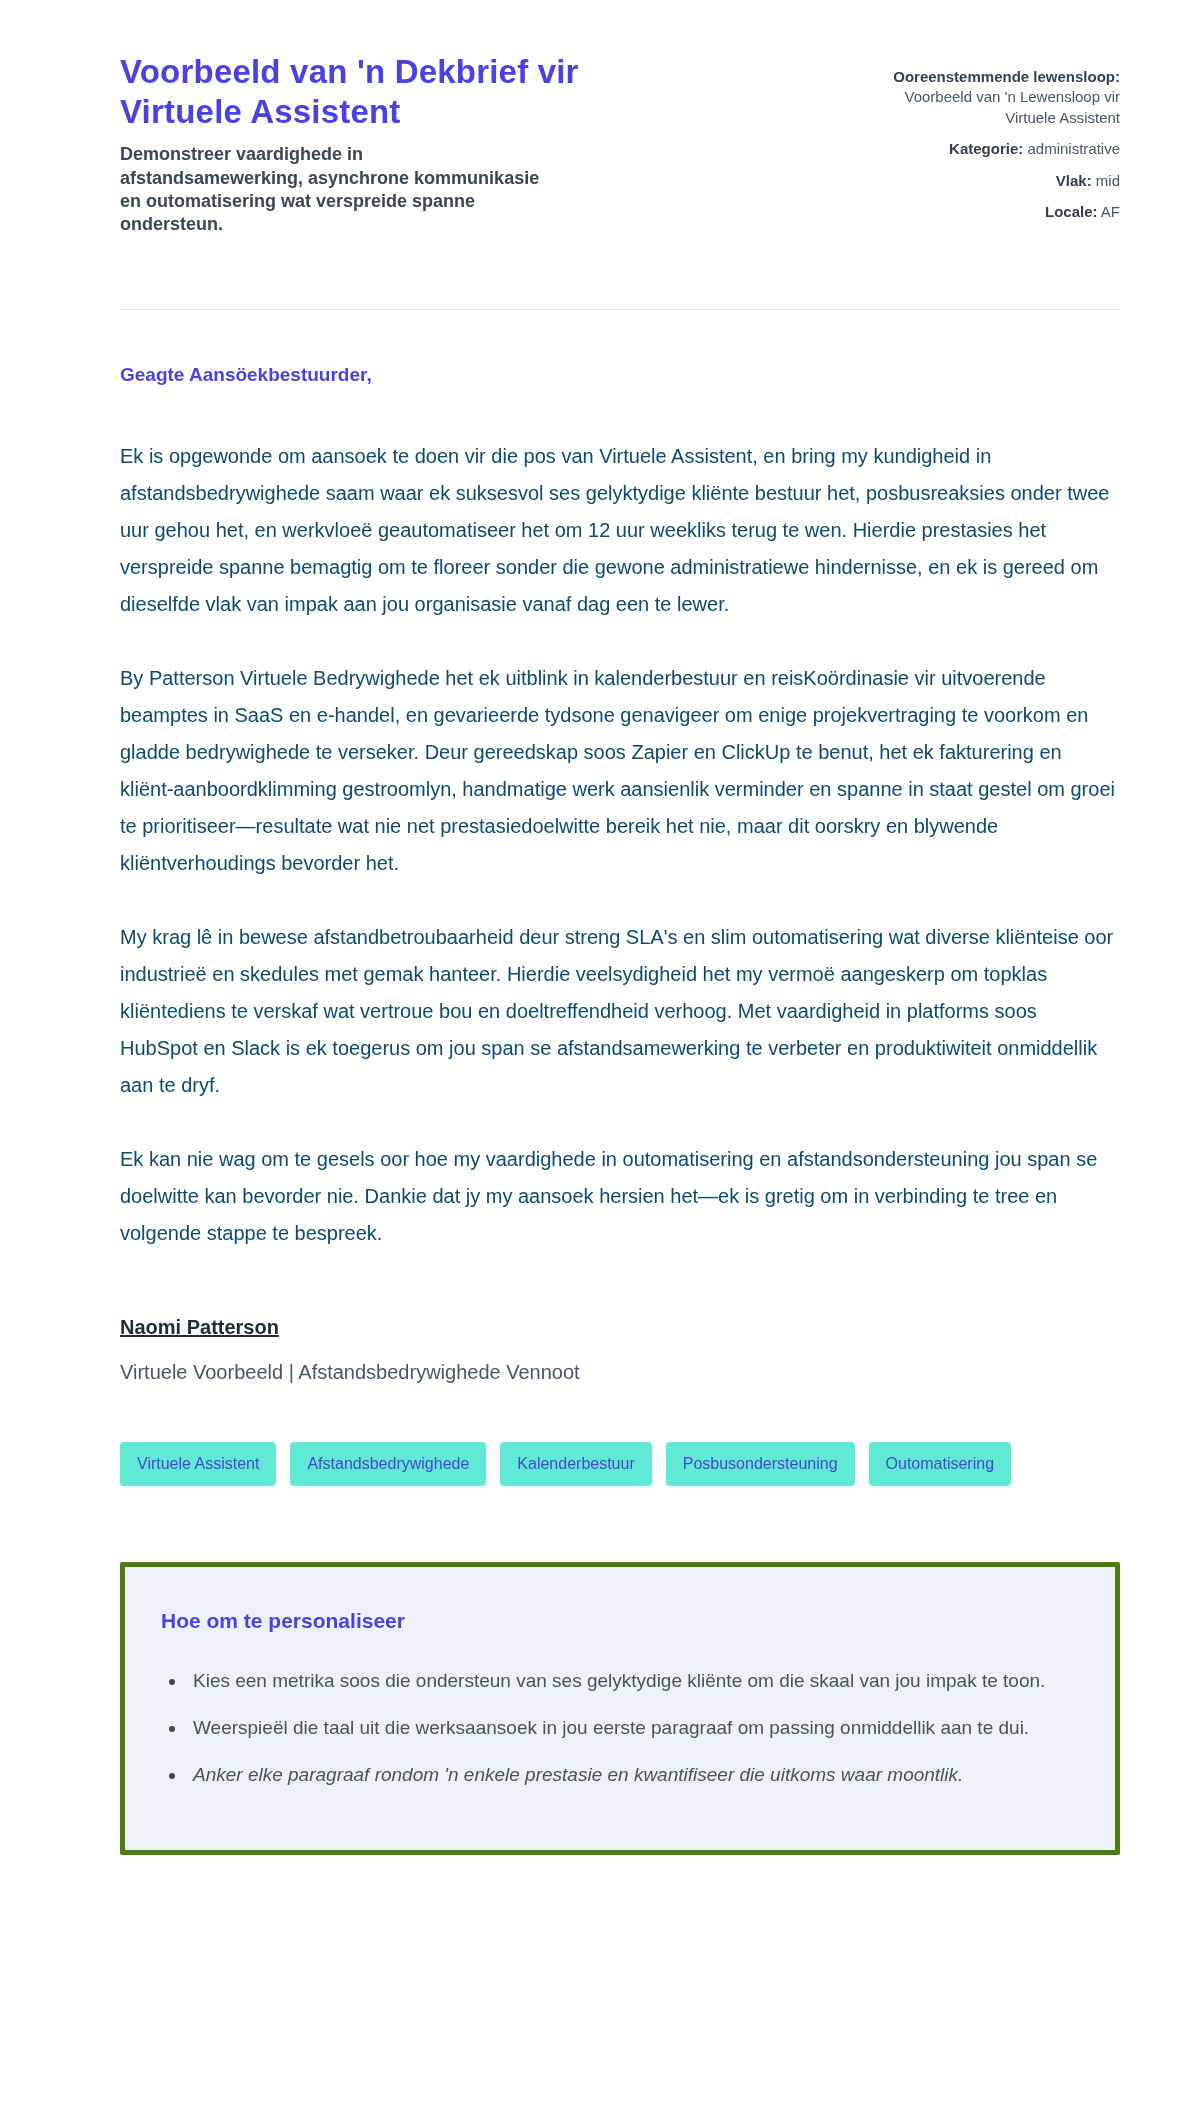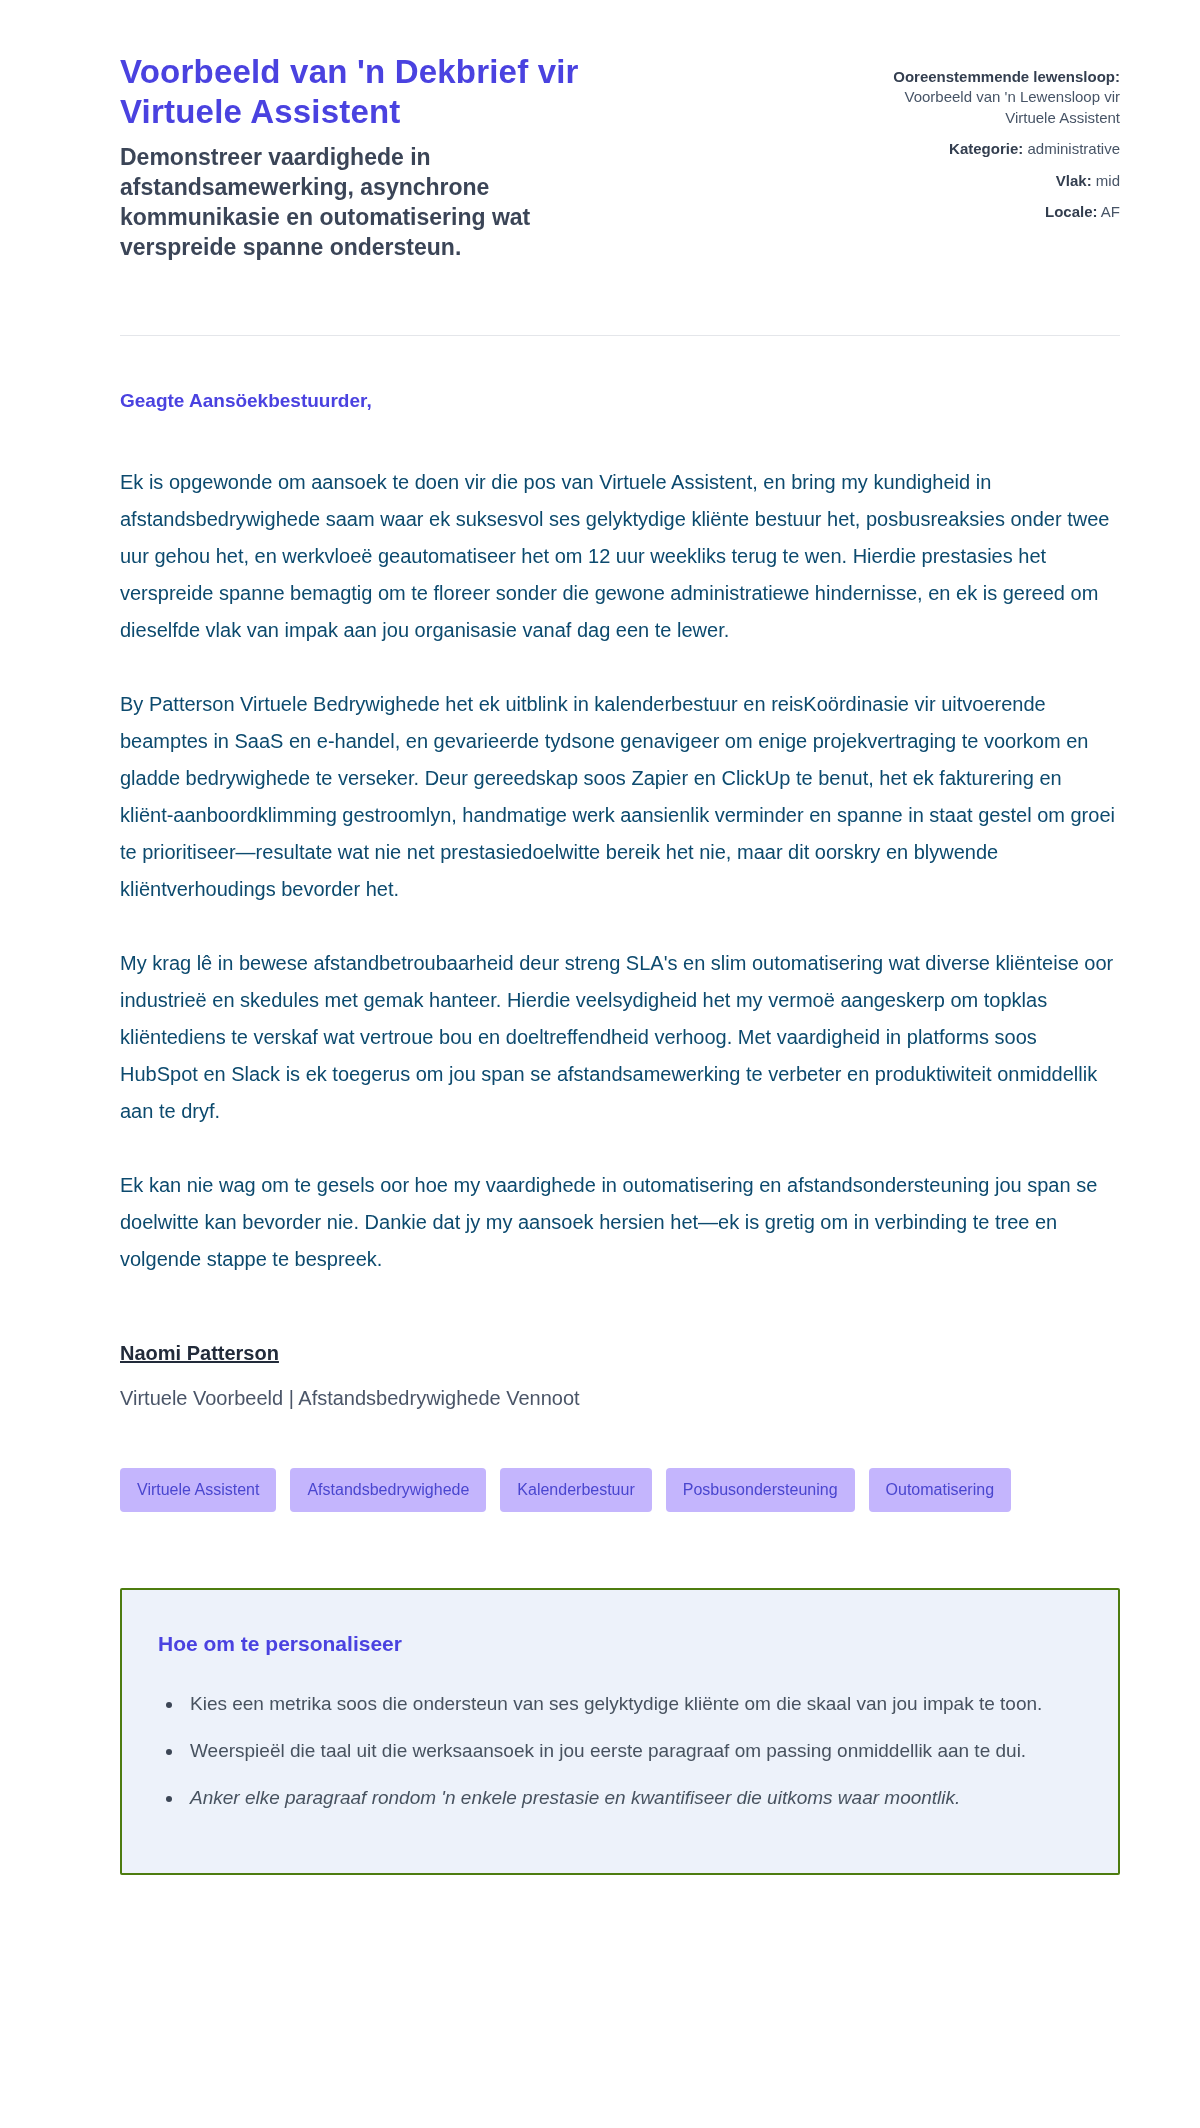--- a/index.html
+++ b/index.html
@@ -19,21 +19,21 @@
   .page-title {
     font-size: 33px;
     font-weight: 700;
     color: #4a42e0;
     line-height: 1.2;
     letter-spacing: 0.2px;
     max-width: 530px;
   }
   .page-subtitle {
     margin-top: 12px;
-    font-size: 23px;
+    font-size: 18px;
     font-weight: 700;
     color: #3b4557;
     line-height: 1.3;
     max-width: 420px;
   }
   .header-meta {
     width: 252px;
     flex: 0 0 auto;
     text-align: right;
     font-size: 15px;
@@ -76,35 +76,35 @@
   
   .tag-list {
     margin-top: 58px;
     display: flex;
     flex-wrap: wrap;
     gap: 14px;
     max-width: 1040px;
   }
   .tag {
     display: inline-block;
-    background: #c4b5fd;
+    background: #5eead4;
     color: #4a46cf;
     font-size: 16px;
     line-height: 1;
     padding: 14px 17px;
     border-radius: 4px;
     cursor: default;
     white-space: nowrap;
   }
 
   
   .tips-box {
     margin-top: 76px;
     background: #edf2fa;
-    border: 2px solid #4d7c0f;
+    border: 5px solid #4d7c0f;
     border-radius: 2px;
     padding: 42px 36px 46px 36px;
   }
   .tips-title {
     font-size: 21px;
     font-weight: 700;
     color: #4a42e0;
     margin-bottom: 30px;
   }
   .tips-list { list-style: disc; padding-left: 26px; }

